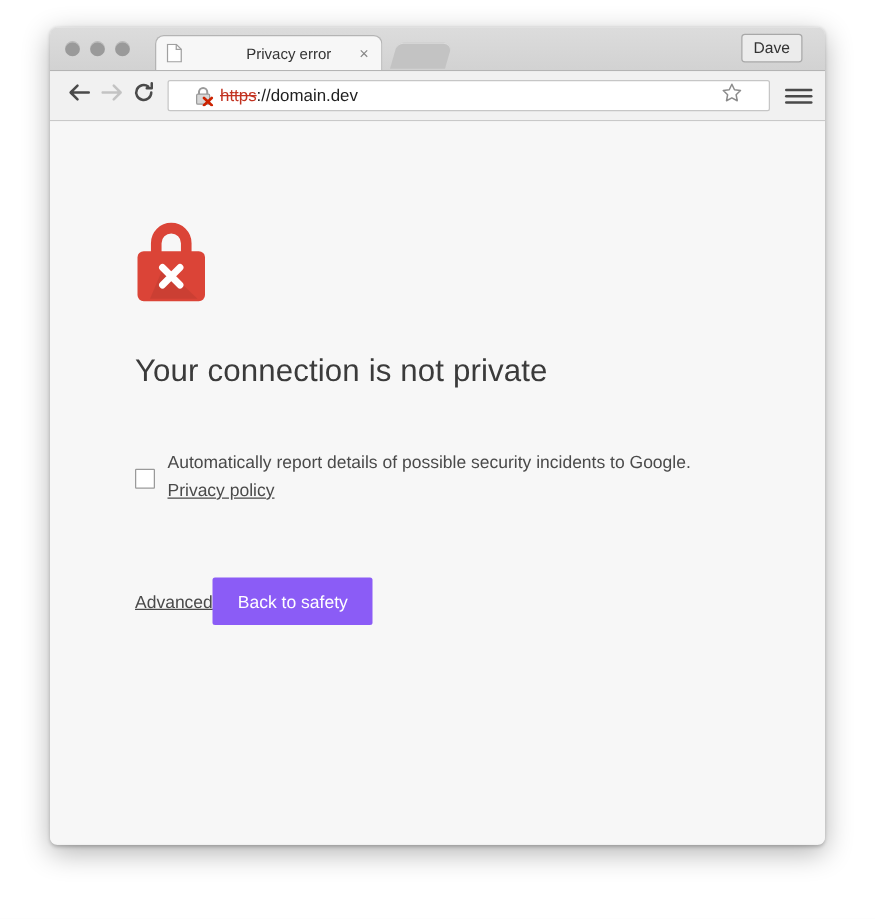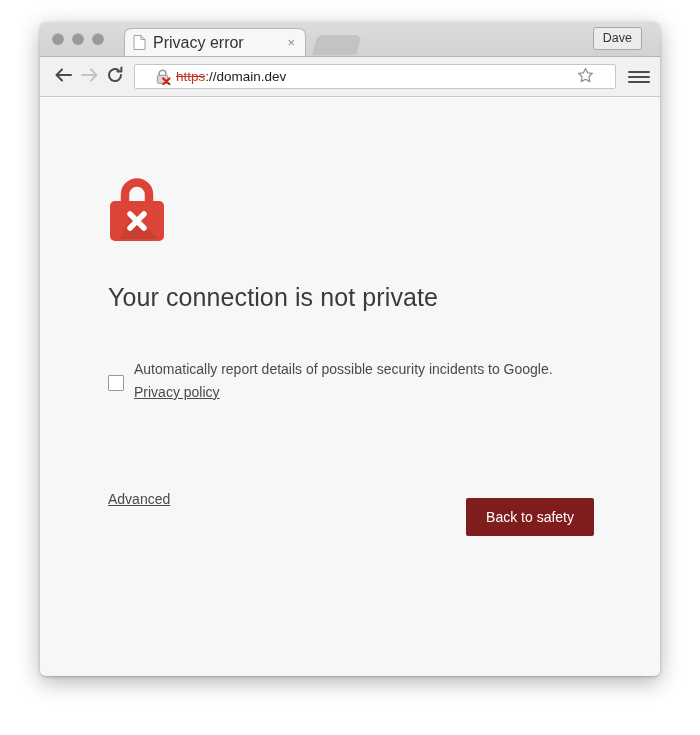--- a/index.html
+++ b/index.html
@@ -65,25 +65,26 @@
     box-sizing: border-box;
   }
   .tab-favicon {
     width: 13px;
     height: 15px;
     position: relative;
     flex: 0 0 auto;
     margin-right: 7px;
   }
   .tab-title {
-    font-size: 16px;
+    font-size: 12px;
     color: #333333;
     white-space: nowrap;
     overflow: hidden;
     flex: 1 1 auto;
+    margin-left: 44px;
   }
   .tab-close {
     font-size: 13px;
     color: #888888;
     line-height: 1;
     padding: 0 2px;
     flex: 0 0 auto;
   }
   .newtab {
     position: absolute;
@@ -247,37 +248,35 @@
   }
   a.link {
     color: #4a4a4a;
     text-decoration: underline;
   }
 
   .actions {
     margin-top: 58px;
     display: flex;
     align-items: center;
-    justify-content: space-between;
   }
   .advanced {
     font-size: 14px;
     color: #4a4a4a;
     text-decoration: underline;
   }
   .safety-btn {
-    background: #7f1d1d;
+    background: #8b5cf6;
     color: #ffffff;
     font-size: 14px;
     border: none;
     border-radius: 2px;
     padding: 11px 20px;
     font-family: "Liberation Sans", sans-serif;
     cursor: pointer;
-    margin-top: 36px;
   }
 </style>
 </head>
 <body>
 
 <div class="window">
 
   <div class="tabstrip">
     <div class="traffic">
       <div class="light"></div>

